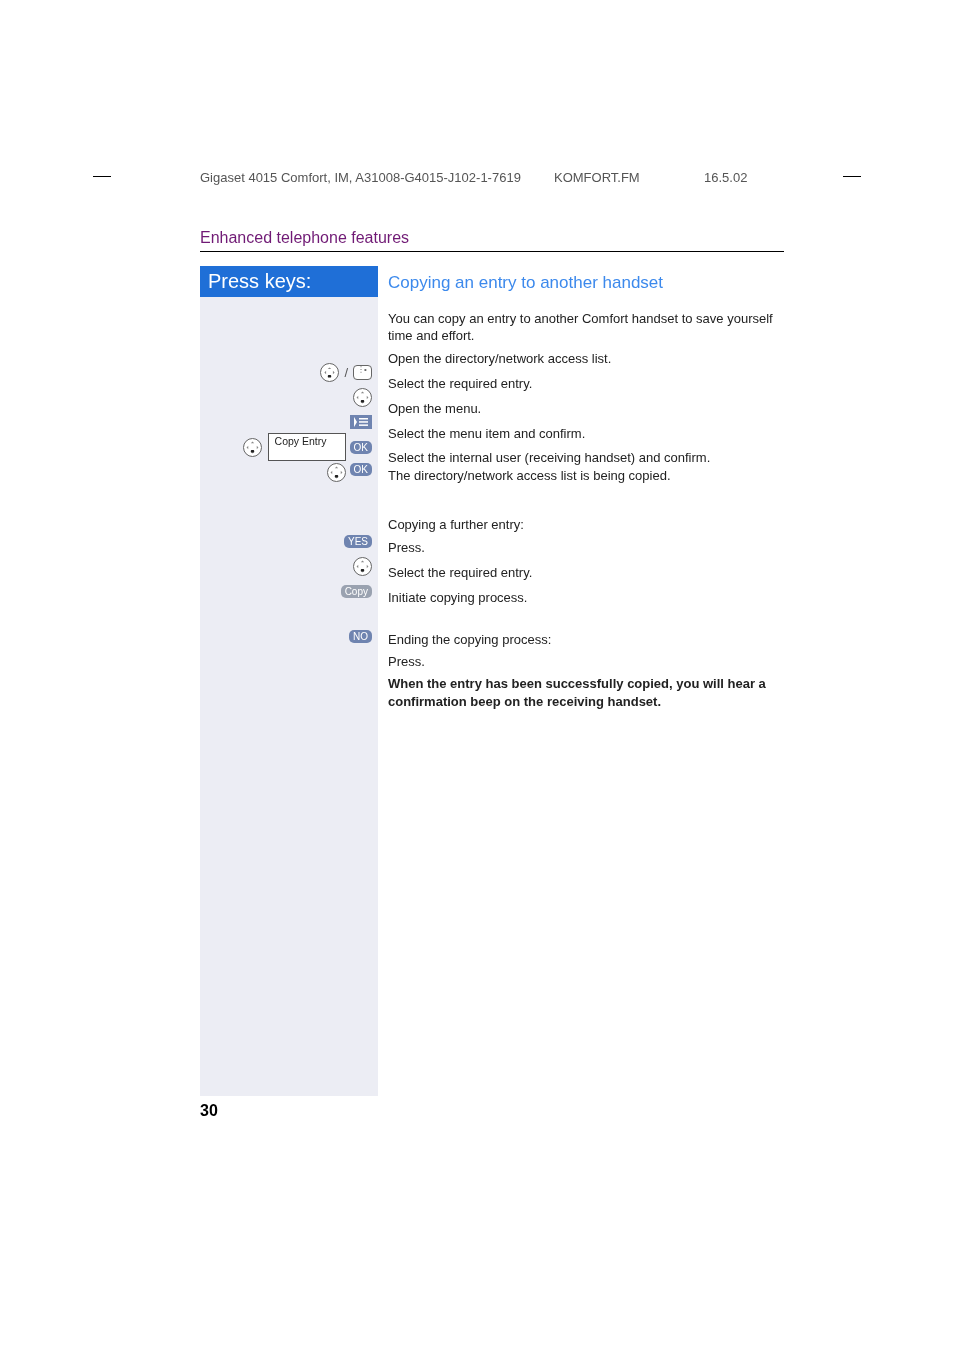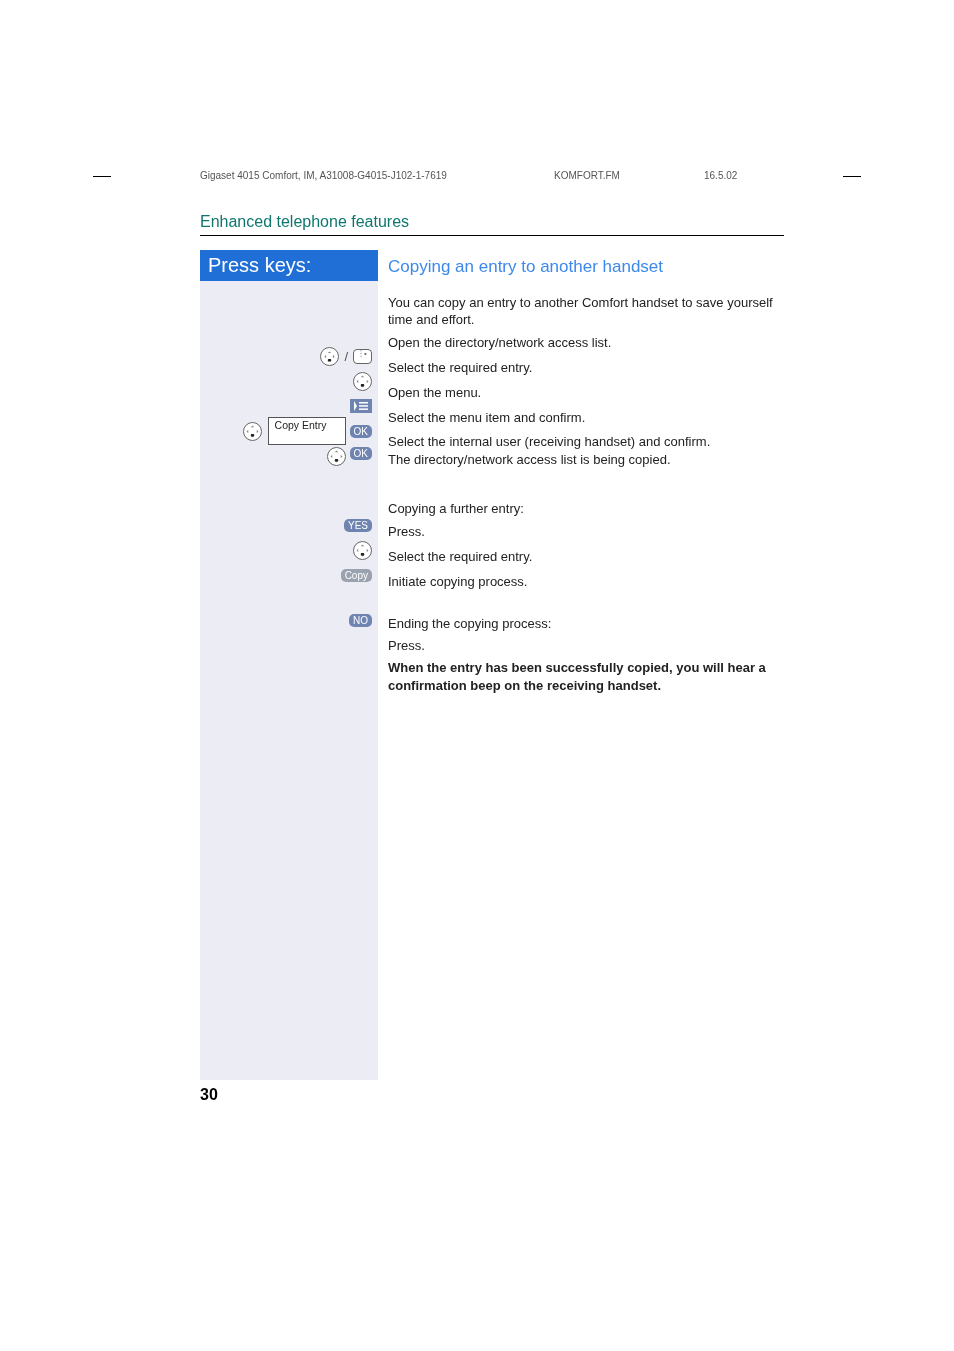--- a/index.html
+++ b/index.html
@@ -15,30 +15,30 @@
   .page {
     padding: 170px 170px 0 200px;
     position: relative;
   }
   .crop-mark { position: absolute; background: #000; }
   .cm-tl-h { top: 176px; left: 93px; width: 18px; height: 1px; }
   .cm-tr-h { top: 176px; right: 93px; width: 18px; height: 1px; }
 
   .header-line {
     display: flex;
-    font-size: 10px;
+    font-size: 13px;
     color: #555;
-    margin-bottom: 32px;
+    margin-bottom: 44px;
   }
   .header-left { flex:1; }
   .header-mid { width: 150px; }
   .header-right { width: 80px; }
   .section-title {
     font-size: 16px;
-    color: #0f766e;
+    color: #701a75;
     border-bottom: 1.5px solid #000;
     padding-bottom: 4px;
     margin-bottom: 14px;
   }
   .content-wrap {
     display: flex;
     gap: 0;
   }
   .keys-col {
     width: 178px;

